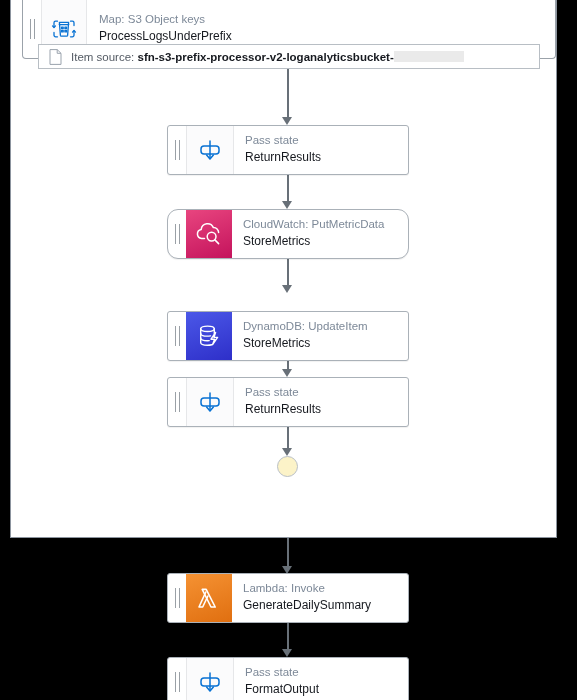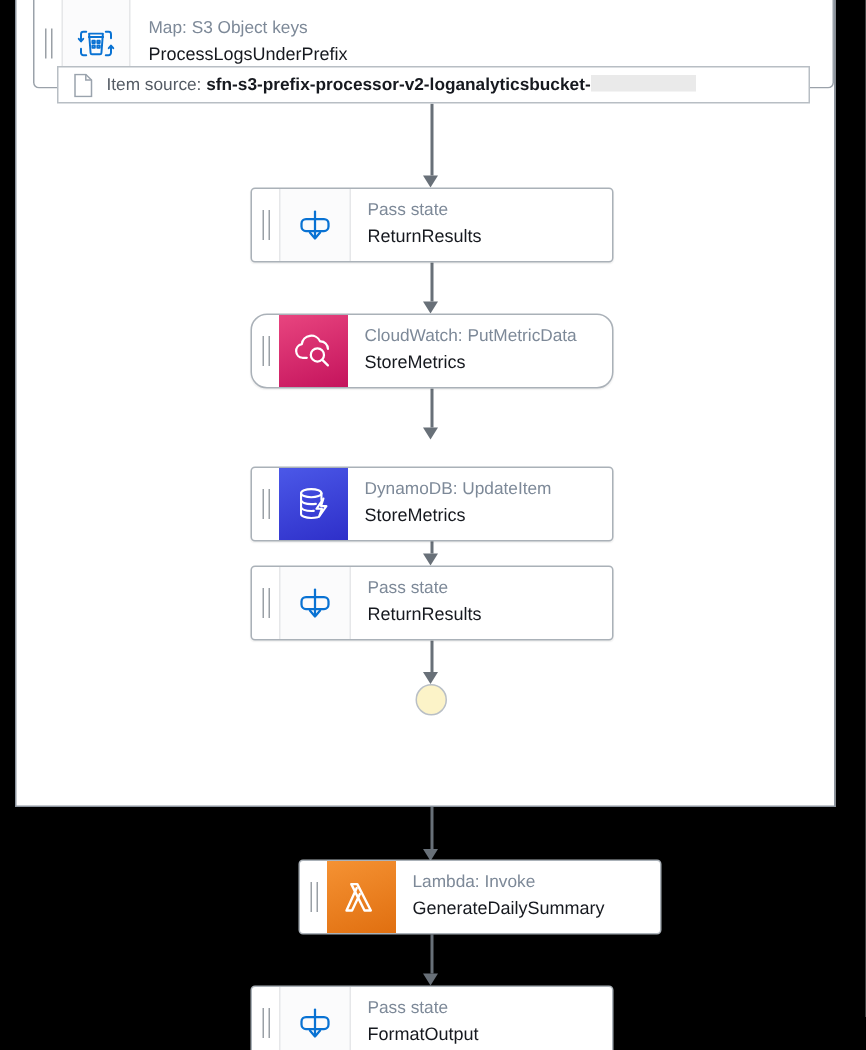--- a/index.html
+++ b/index.html
@@ -358,21 +358,21 @@
     </svg>
   </div>
   <div class="state-text">
     <div class="card-subtitle">Pass state</div>
     <div class="card-title">ReturnResults</div>
   </div>
 </div>
 
 <div id="end-circle"></div>
 
-<div class="state-card" style="top:573px;margin-left:32px;">
+<div class="state-card" style="top:573px;">
   <div class="drag-handle">
       <i></i>
       <i></i>
     </div>
   <div class="state-icon-cell lambda">
     <svg width="30" height="30" viewBox="0 0 30 30" aria-hidden="true">
       <g fill="none" stroke="#ffffff" stroke-width="1.6" stroke-linejoin="round" stroke-linecap="round">
         <path d="M8.2 6.4 H12.2 L21.2 24.0 H17.0 Z"></path>
         <path d="M13.9 13.0 L8.7 24.0 H5.0 L11.8 9.0"></path>
       </g>

